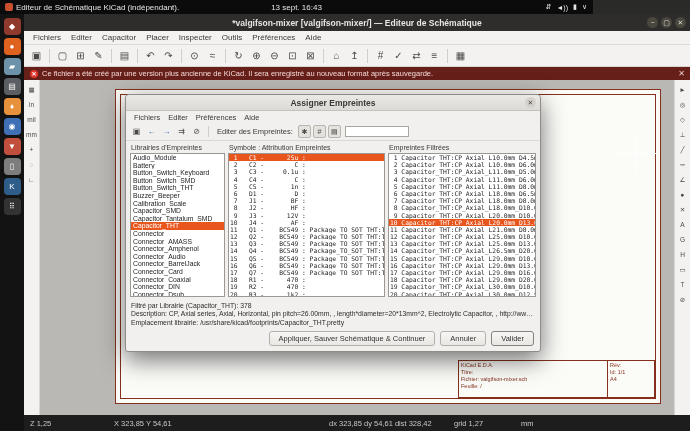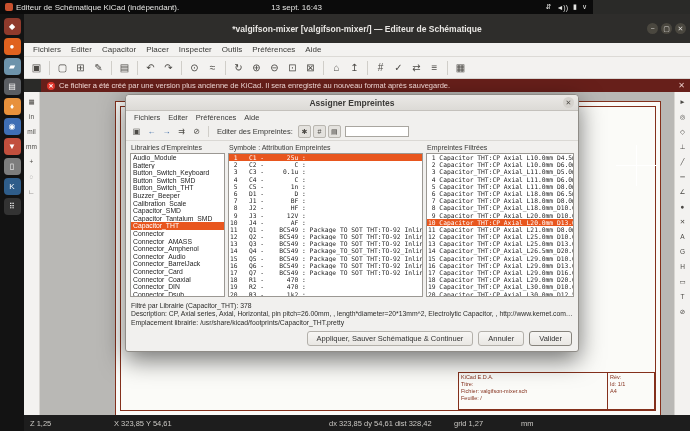--- a/index.html
+++ b/index.html
@@ -15,35 +15,35 @@
   .tb-right{margin-left:auto;display:flex;gap:5px;margin-right:6px;font-size:7px;align-items:center;}
 
   
   .dock{position:absolute;left:0;top:14px;width:24px;height:417px;background:rgba(18,18,18,.94);
     display:flex;flex-direction:column;align-items:center;padding-top:4px;gap:3px;z-index:25;box-sizing:border-box;}
   .dock-icon{width:17px;height:17px;border-radius:4px;color:#fff;font-size:8px;line-height:17px;
     text-align:center;flex:0 0 auto;}
 
   
   .kwin{position:absolute;left:24px;top:14px;width:666px;height:417px;display:flex;flex-direction:column;z-index:5;}
-  .titlebar{height:29px;background:#2e2d2b;color:#e8e6e3;font-size:8.5px;font-weight:bold;
+  .titlebar{height:17px;background:#2e2d2b;color:#e8e6e3;font-size:8.5px;font-weight:bold;
     display:flex;align-items:center;position:relative;flex:0 0 auto;}
   .wtitle{position:absolute;left:50%;transform:translateX(-50%);white-space:nowrap;}
   .winbtns{margin-left:auto;display:flex;gap:3px;margin-right:4px;z-index:2;}
   .winbtn{width:11px;height:11px;border-radius:50%;background:#4a473f;color:#d8d6d2;font-size:7px;
     line-height:11px;text-align:center;font-weight:normal;}
   .menubar{height:13px;background:#f3f2f0;border-bottom:1px solid #dcdad6;display:flex;align-items:center;
     font-size:8px;color:#3a3a38;padding-left:4px;flex:0 0 auto;}
   .menu-item{padding:0 5px;white-space:nowrap;}
   .toolbar{height:21px;background:#f3f2f0;border-bottom:1px solid #d8d6d2;display:flex;align-items:center;
     padding-left:4px;gap:1px;flex:0 0 auto;}
   .tb-icon{width:17px;height:17px;border-radius:2px;font-size:10px;line-height:17px;text-align:center;color:#4c4a46;}
   .tb-icon.sep{width:1px;height:14px;background:#d0cec9;margin:0 3px;border-radius:0;}
   .warnbar{height:13px;background:#671f1a;color:#f3dad7;font-size:7.5px;display:flex;align-items:center;
-    gap:4px;padding-left:6px;position:relative;flex:0 0 auto;margin-left:17px;}
+    gap:4px;padding-left:6px;position:relative;flex:0 0 auto;}
   .warn-icon{width:8px;height:8px;border-radius:50%;background:#e0352b;color:#fff;font-size:6px;
     line-height:8px;text-align:center;font-weight:bold;flex:0 0 auto;}
   .warn-close{position:absolute;right:5px;color:#e8c9c5;font-size:8px;}
 
   
   .work{flex:1;display:flex;min-height:0;}
   .ltb,.rtb{width:16px;background:#f3f2f0;display:flex;flex-direction:column;align-items:center;
     padding-top:3px;gap:2px;box-sizing:border-box;flex:0 0 auto;}
   .ltb{border-right:1px solid #d8d6d2;}
   .rtb{border-left:1px solid #d8d6d2;}
@@ -57,21 +57,21 @@
   .tb-col-r{width:42px;padding:1px 2px;overflow:hidden;}
   .crossh-h{position:absolute;left:576px;top:73px;width:41px;height:1px;background:#ffffff;}
   .crossh-v{position:absolute;left:596px;top:53px;width:1px;height:41px;background:#ffffff;}
 
   
   .statusbar{height:16px;background:#1d1d1d;color:#c9c7c3;font-size:7.5px;position:relative;flex:0 0 auto;}
   .statusbar span{position:absolute;top:4px;white-space:nowrap;}
   .sb-zoom{left:6px;} .sb-pos{left:90px;} .sb-delta{left:305px;} .sb-grid{left:430px;} .sb-units{left:497px;}
 
   
-  .dialog{position:absolute;left:125px;top:94px;width:454px;height:258px;background:#f1f0ee;
+  .dialog{position:absolute;left:125px;top:94px;width:416px;height:258px;background:#f1f0ee;
     border:1px solid #8f8c87;border-radius:4px 4px 3px 3px;box-shadow:0 8px 24px rgba(0,0,0,.55);
     display:flex;flex-direction:column;z-index:20;box-sizing:border-box;}
   .dlg-title{height:15px;background:linear-gradient(#ebe9e6,#dcdad6);border-bottom:1px solid #c4c1bc;
     border-radius:4px 4px 0 0;display:flex;align-items:center;justify-content:center;font-size:8.5px;
     font-weight:bold;color:#3b3a38;position:relative;flex:0 0 auto;}
   .dlg-close{position:absolute;right:4px;top:2px;width:11px;height:11px;border-radius:50%;background:#d5d2cd;
     color:#55524d;font-size:7px;line-height:11px;text-align:center;font-weight:normal;}
   .dlg-menu{height:12px;display:flex;align-items:center;font-size:7.5px;color:#3a3a38;padding-left:4px;flex:0 0 auto;}
   .dlg-menu .menu-item{padding:0 4px;}
   .dlg-toolbar{height:17px;display:flex;align-items:center;padding-left:4px;gap:2px;

